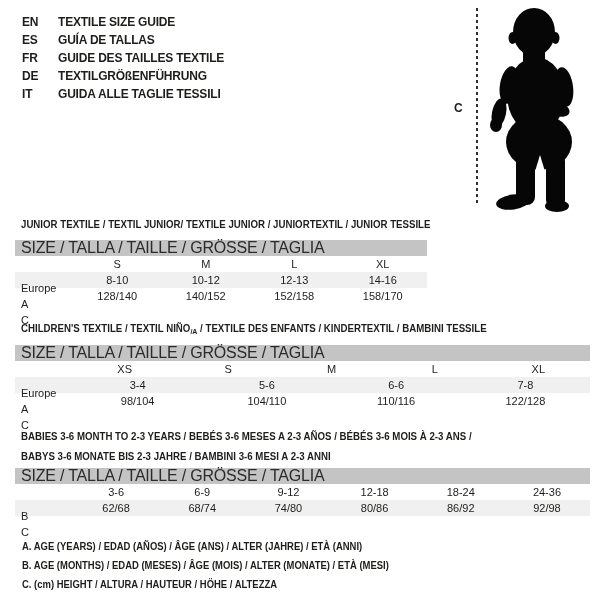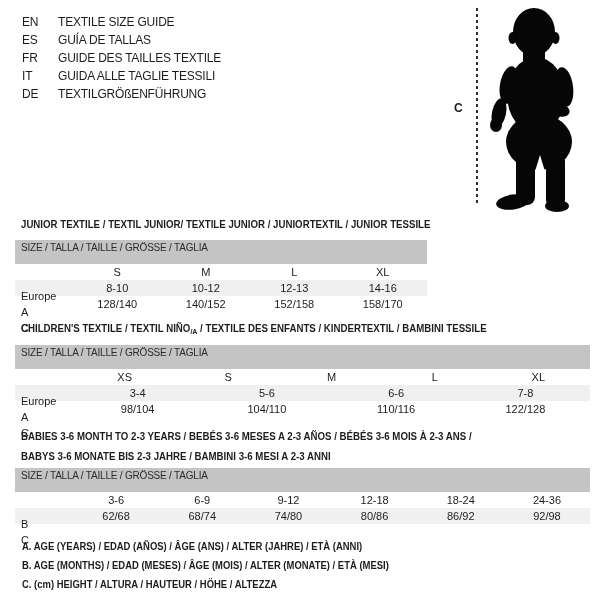--- a/index.html
+++ b/index.html
@@ -4,39 +4,39 @@
 <style>
   :root{
     --band:#c4c4c4; --altrow:#f0f0f0; --ink:#1d1d1b; --sil:#060606;
   }
   html,body{margin:0;padding:0;}
   body{font-family:"Liberation Sans", sans-serif; color:var(--ink); background:#fff;}
   .canvas{position:relative;width:600px;height:600px;background:#fff;overflow:hidden;}
 
   
   .langs{position:absolute;left:22px;top:13px;}
-  .lang-row{display:flex;line-height:18px;font-size:12px;font-weight:normal;letter-spacing:-0.2px;}
+  .lang-row{display:flex;line-height:18px;font-size:12px;font-weight:bold;letter-spacing:-0.2px;}
   .lang-row .code{width:36px;flex:0 0 36px;}
 
   
   .dash{position:absolute;left:476px;top:8px;width:2px;height:198px;
         background:repeating-linear-gradient(to bottom,#2f2f2f 0 3px,transparent 3px 6px);}
   .c-label{position:absolute;left:454px;top:101px;font-size:12px;font-weight:bold;}
   .baby{position:absolute;left:486px;top:5px;}
 
   
   .tbl{position:absolute;left:15px;}
   .t1{top:216px;width:412px;}
   .t2{top:320px;width:575px;}
   .t3{top:428px;width:575px;}
   .tbl-title{font-size:11px;font-weight:bold;line-height:17px;margin:0 0 7px 6px;
              transform:scaleX(0.88);transform-origin:left center;white-space:nowrap;}
   .t3 .tbl-title{margin-bottom:3px;}
   .tbl-title .sub{font-size:8px;position:relative;top:2px;}
-  .band{height:24px;line-height:16px;background:var(--band);font-size:10px;
+  .band{height:16px;line-height:16px;background:var(--band);font-size:16px;
         padding-left:6px;color:#2b2b2b;letter-spacing:-0.2px;}
   .row{display:flex;height:16px;line-height:16px;font-size:11px;}
   .row.alt{background:var(--altrow);}
   .row .lab{flex:0 0 52px;padding-left:6px;margin-top:24px;}
   .row .cell{flex:1;text-align:center;}
 
   
   .notes{position:absolute;left:22px;top:537px;}
   .note{font-size:11px;font-weight:bold;line-height:19px;white-space:nowrap;
         transform:scaleX(0.86);transform-origin:left center;}
@@ -53,26 +53,26 @@
     </div>
     <div class="lang-row">
       <span class="code">ES</span>
       <span class="lbl">GUÍA DE TALLAS</span>
     </div>
     <div class="lang-row">
       <span class="code">FR</span>
       <span class="lbl">GUIDE DES TAILLES TEXTILE</span>
     </div>
     <div class="lang-row">
+      <span class="code">DE</span>
+      <span class="lbl">TEXTILGRÖßENFÜHRUNG</span>
+    </div>
+    <div class="lang-row">
       <span class="code">IT</span>
       <span class="lbl">GUIDA ALLE TAGLIE TESSILI</span>
-    </div>
-    <div class="lang-row">
-      <span class="code">DE</span>
-      <span class="lbl">TEXTILGRÖßENFÜHRUNG</span>
     </div>
   </div>
 
   <div class="dash"></div>
   <div class="c-label">C</div>
 
   <svg class="baby" width="110" height="207" viewBox="0 0 110 207" xmlns="http://www.w3.org/2000/svg">
     <g fill="#060606">
       <ellipse cx="48" cy="27" rx="21" ry="24"></ellipse>
       <ellipse cx="26.5" cy="33" rx="4" ry="6"></ellipse>

